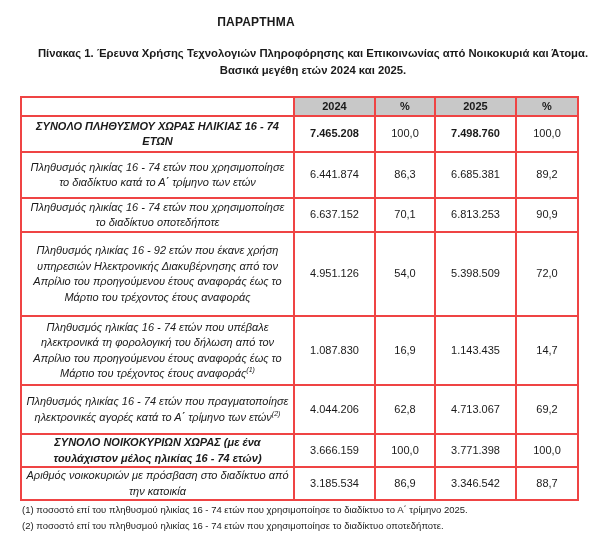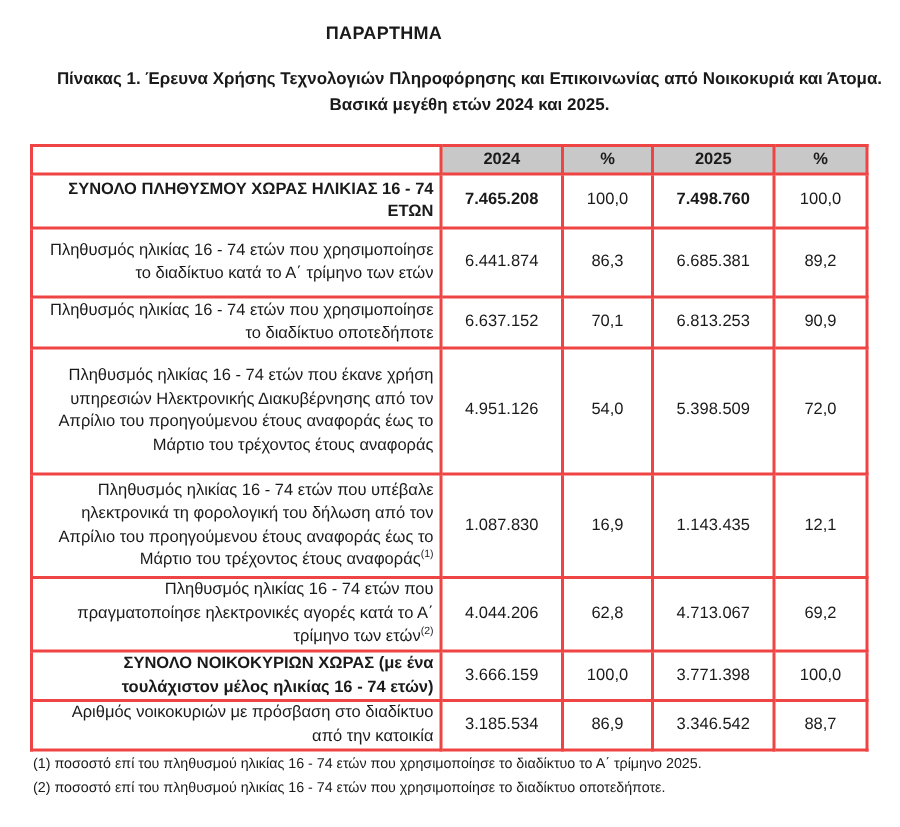--- a/index.html
+++ b/index.html
@@ -20,21 +20,21 @@
     border-collapse: collapse; table-layout: fixed;
     font-size: 11px;
   }
   table.data-table td, table.data-table th {
     border: 2px solid #ef4444; padding: 0 4px; line-height: 15.5px;
   }
   table.data-table th {
     background: #c8c8c8; font-weight: bold; text-align: center; height: 17px;
   }
   table.data-table th.blank { background: #ffffff; }
-  td.label { text-align: right; vertical-align: middle; }
+  td.label { text-align: center; vertical-align: middle; font-style: italic; }
   td.num { text-align: center; vertical-align: middle; }
   tr.bold td.label, tr.bold td.num.bold-num { font-weight: bold; }
   sup { font-size: 7px; vertical-align: super; line-height: 0; }
   .footnotes {
     position: absolute; left: 22px; top: 502px; width: 570px;
     font-size: 9.5px; line-height: 16px;
   }
 </style>
 </head>
 <body>
@@ -78,32 +78,32 @@
       <td class="num">89,2</td>
     </tr>
     <tr style="height:34px">
       <td class="label"><span>Πληθυσμός ηλικίας 16 - 74 ετών που χρησιμοποίησε το διαδίκτυο οποτεδήποτε</span></td>
       <td class="num">6.637.152</td>
       <td class="num">70,1</td>
       <td class="num">6.813.253</td>
       <td class="num">90,9</td>
     </tr>
     <tr style="height:84px">
-      <td class="label"><span>Πληθυσμός ηλικίας 16 - 74 ετών που έκανε χρήση υπηρεσιών Ηλεκτρονικής Διακυβέρνησης από τον Απρίλιο του προηγούμενου έτους αναφοράς έως το Μάρτιο του τρέχοντος έτους αναφοράς</span></td>
+      <td class="label"><span>Πληθυσμός ηλικίας 16 - 92 ετών που έκανε χρήση υπηρεσιών Ηλεκτρονικής Διακυβέρνησης από τον Απρίλιο του προηγούμενου έτους αναφοράς έως το Μάρτιο του τρέχοντος έτους αναφοράς</span></td>
       <td class="num">4.951.126</td>
       <td class="num">54,0</td>
       <td class="num">5.398.509</td>
       <td class="num">72,0</td>
     </tr>
     <tr style="height:69px">
       <td class="label"><span>Πληθυσμός ηλικίας 16 - 74 ετών που υπέβαλε ηλεκτρονικά τη φορολογική του δήλωση από τον Απρίλιο του προηγούμενου έτους αναφοράς έως το Μάρτιο του τρέχοντος έτους αναφοράς</span><sup>(1)</sup></td>
       <td class="num">1.087.830</td>
       <td class="num">16,9</td>
       <td class="num">1.143.435</td>
-      <td class="num">12,1</td>
+      <td class="num">14,7</td>
     </tr>
     <tr style="height:49px">
       <td class="label"><span>Πληθυσμός ηλικίας 16 - 74 ετών που πραγματοποίησε ηλεκτρονικές αγορές κατά το Α΄ τρίμηνο των ετών</span><sup>(2)</sup></td>
       <td class="num">4.044.206</td>
       <td class="num">62,8</td>
       <td class="num">4.713.067</td>
       <td class="num">69,2</td>
     </tr>
     <tr class="bold" style="height:28px">
       <td class="label"><span>ΣΥΝΟΛΟ ΝΟΙΚΟΚΥΡΙΩΝ ΧΩΡΑΣ (με ένα τουλάχιστον μέλος ηλικίας 16 - 74 ετών)</span></td>

